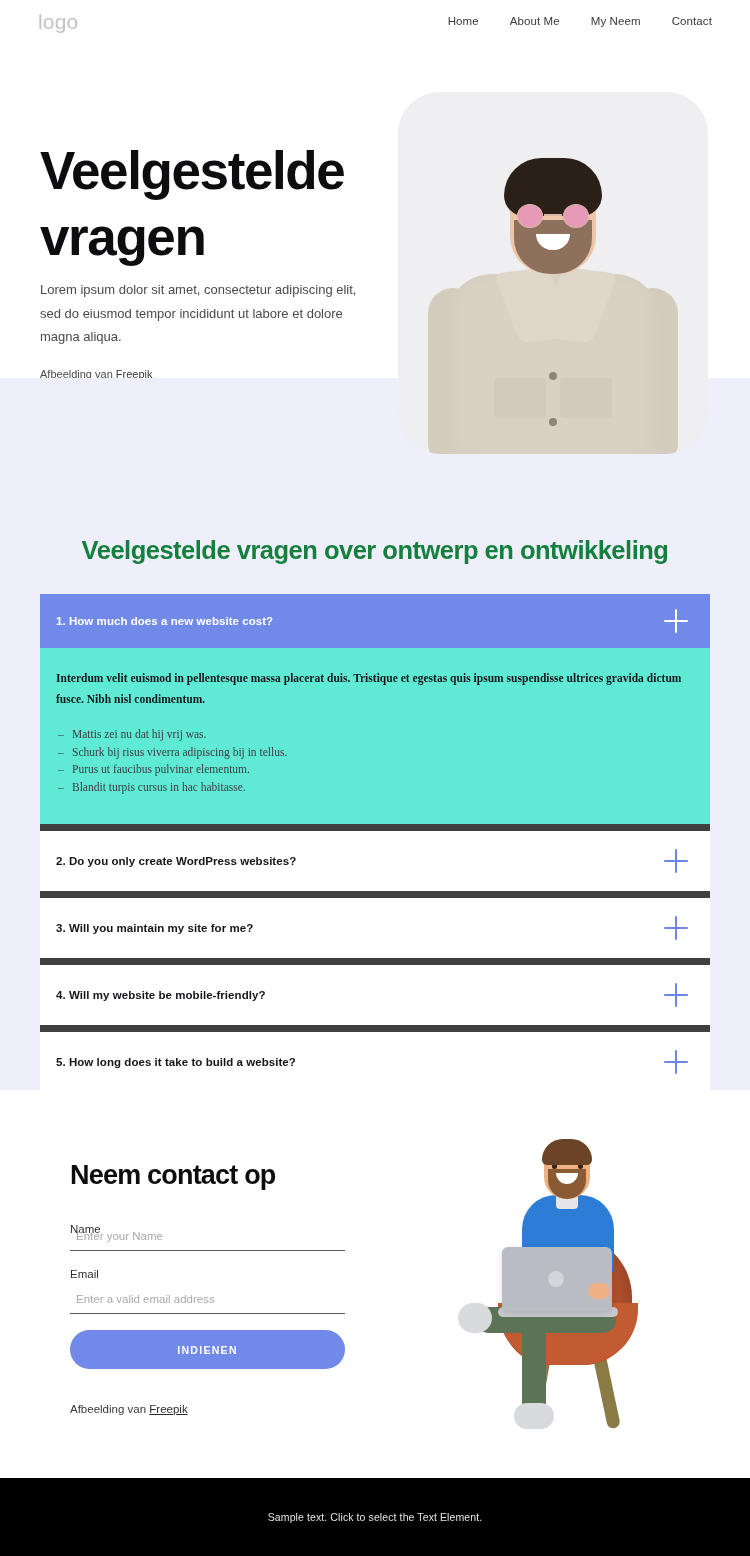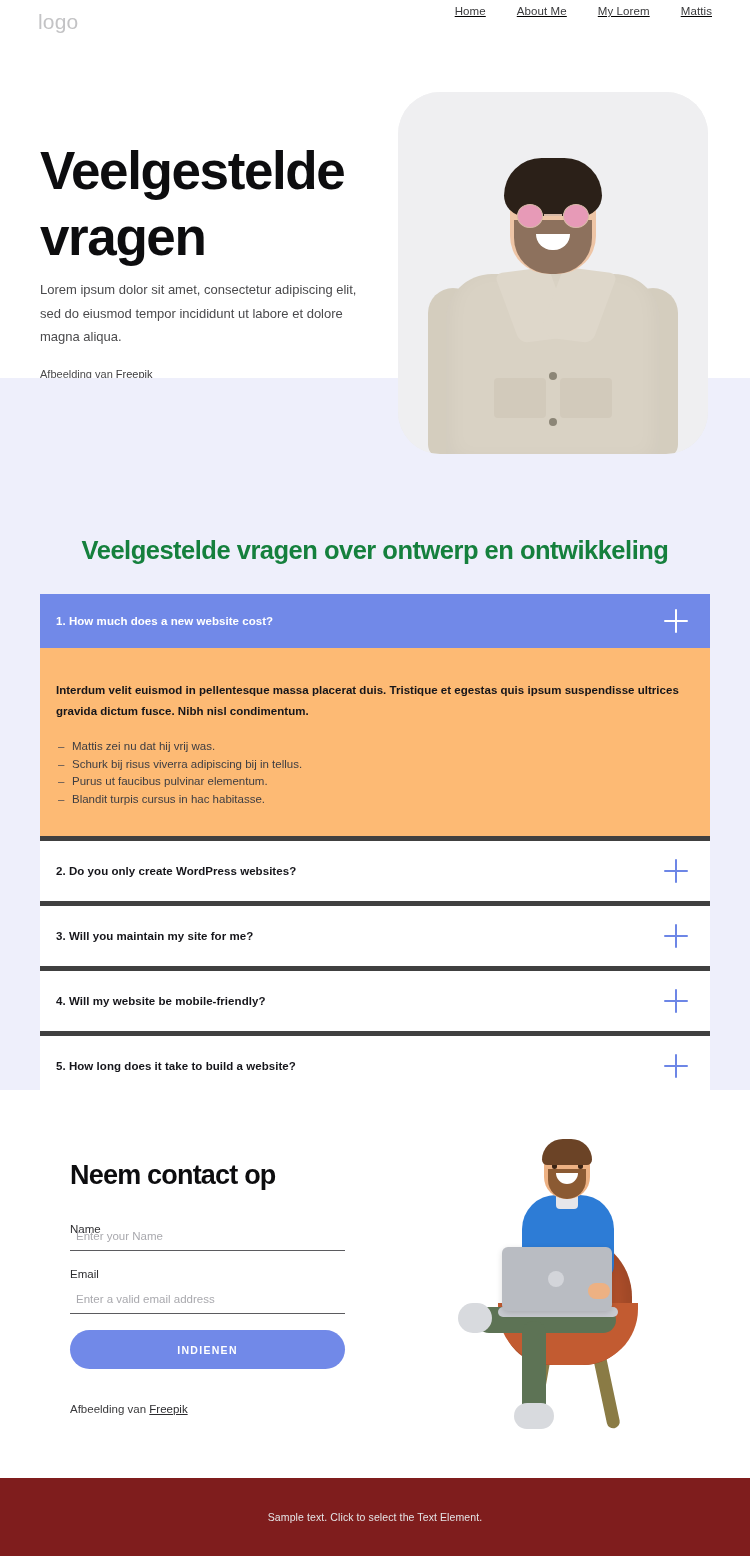--- a/index.html
+++ b/index.html
@@ -15,21 +15,21 @@
   
   .header {
     position: absolute; top: 0; left: 0; width: 750px; height: 46px;
     display: flex; align-items: center; z-index: 40;
   }
   .logo {
     position: absolute; left: 38px; top: 9px;
     font-size: 21px; color: #c3c3c5; letter-spacing: 0.2px;
     font-weight: 400; line-height: 26px;
   }
-  .nav { position: absolute; right: 38px; top: 5px; display: flex; gap: 31px; text-decoration: underline; }
+  .nav { position: absolute; right: 38px; top: 15px; display: flex; gap: 31px; }
   .nav a {
     font-size: 11.5px; color: #3a3a3c; text-decoration: none;
     letter-spacing: 0.1px; white-space: nowrap;
   }
 
   
   .hero { position: absolute; top: 0; left: 0; width: 750px; height: 378px; background: #fff; }
   .hero-title {
     position: absolute; left: 40px; top: 138px; width: 380px;
     font-size: 53px; line-height: 66px; font-weight: 700;
@@ -137,34 +137,34 @@
   .acc-head.open { background: #7189e8; }
   .acc-q { font-size: 11.5px; font-weight: 700; color: #15151a; letter-spacing: 0.05px; }
   .acc-head.open .acc-q { color: #ffffff; }
   .plus { position: relative; width: 24px; height: 24px; flex: 0 0 24px; }
   .plus::before, .plus::after {
     content: ""; position: absolute; background: #6d86e6; border-radius: 1px;
   }
   .plus::before { left: 0; top: 11px; width: 24px; height: 2px; }
   .plus::after { top: 0; left: 11px; width: 2px; height: 24px; }
   .acc-head.open .plus::before, .acc-head.open .plus::after { background: #ffffff; }
-  .acc-body { padding: 32px 24px 28px 16px; background: #fdba74; }
+  .acc-body { padding: 20px 24px 28px 16px; background: #5eead4; font-family: Liberation Serif, serif; }
   .acc-lead {
     font-size: 11.5px; font-weight: 700; line-height: 21px; color: #15151a;
     margin-bottom: 16px; letter-spacing: 0.02px;
   }
   .acc-list { list-style: none; }
   .acc-list li {
     font-size: 11.5px; line-height: 17.5px; color: #3d3d42;
     position: relative; padding-left: 16px;
   }
   .acc-list li::before {
     content: "–"; position: absolute; left: 2px; top: 0; color: #4c4c52;
   }
-  .acc-row { border-top: 5px solid #404040; }
+  .acc-row { border-top: 7px solid #404040; }
   .acc-row .acc-head { height: 60px; }
 
   
   .contact-section {
     position: absolute; top: 1090px; left: 0; width: 750px; height: 388px; background: #fff;
   }
   .contact-title {
     position: absolute; left: 70px; top: 70px;
     font-size: 27px; font-weight: 700; color: #0d0d0f; letter-spacing: -0.8px;
   }
@@ -259,36 +259,36 @@
     background: #d8dade; border-radius: 14px;
   }
   .il-hand {
     position: absolute; left: 148px; top: 158px; width: 22px; height: 16px;
     background: #edb183; border-radius: 10px;
   }
 
   
   .footer {
     position: absolute; top: 1478px; left: 0; width: 750px; height: 78px;
-    background: #7f1d1d; display: flex; align-items: center; justify-content: center;
+    background: #000000; display: flex; align-items: center; justify-content: center;
   }
   .footer-text { font-size: 10.5px; color: #e4e4e6; letter-spacing: 0.1px; }
 </style>
 </head>
 <body>
 
 <div class="page">
 
   <div class="header">
     <div class="logo">logo</div>
     <div class="nav">
       <a href="#">Home</a>
       <a href="#">About Me</a>
-      <a href="#">My Lorem</a>
-      <a href="#">Mattis</a>
+      <a href="#">My Neem</a>
+      <a href="#">Contact</a>
     </div>
   </div>
 
   <div class="hero">
     <h1 class="hero-title">Veelgestelde vragen</h1>
     <p class="hero-sub">Lorem ipsum dolor sit amet, consectetur adipiscing elit, sed do eiusmod tempor incididunt ut labore et dolore magna aliqua.</p>
     <div class="hero-credit">
       <span>Afbeelding van </span><a href="#">Freepik</a>
     </div>
   </div>

